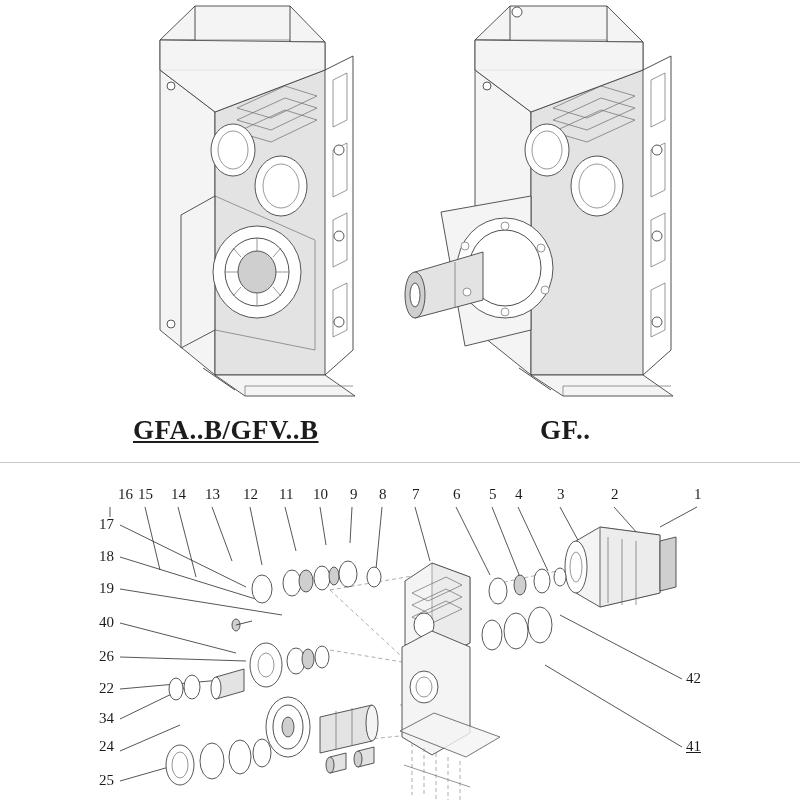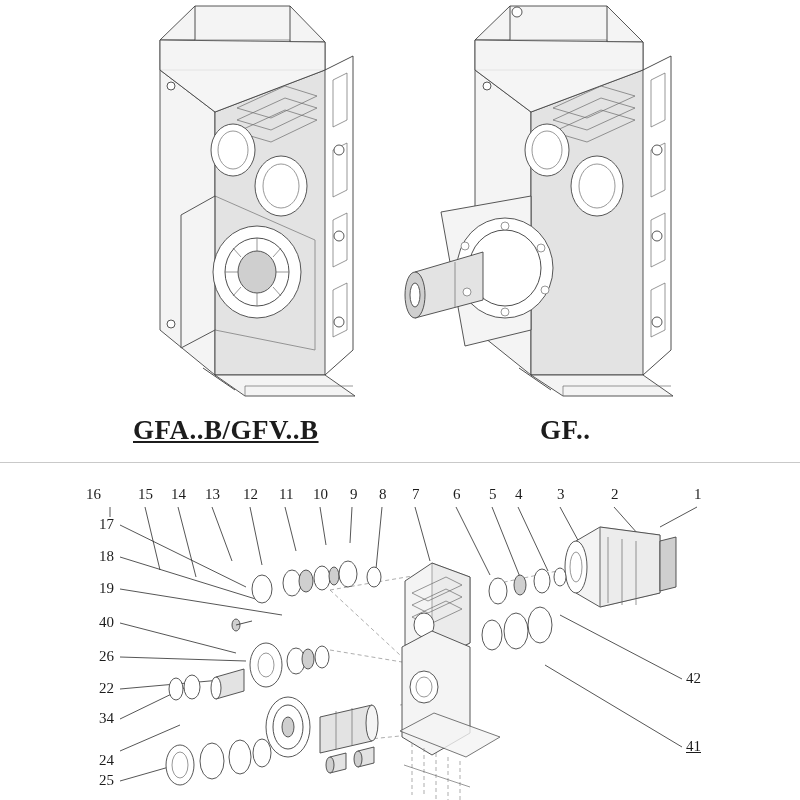--- a/index.html
+++ b/index.html
@@ -327,21 +327,21 @@
         <ellipse class="fill-white" cx="492" cy="170" rx="10" ry="15"></ellipse>
         <ellipse class="fill-white" cx="516" cy="166" rx="12" ry="18"></ellipse>
         <ellipse class="fill-white" cx="540" cy="160" rx="12" ry="18"></ellipse>
         <ellipse class="fill-white" cx="498" cy="126" rx="9" ry="13"></ellipse>
         <ellipse class="fill-dark" cx="520" cy="120" rx="6" ry="10"></ellipse>
         <ellipse class="fill-white" cx="542" cy="116" rx="8" ry="12"></ellipse>
         <ellipse class="fill-white" cx="560" cy="112" rx="6" ry="9"></ellipse>
       </g>
     </svg>
 
-    <div class="callout-num" style="left:86px; top:22px;">16</div>
+    <div class="callout-num" style="left:118px; top:22px;">16</div>
     <div class="callout-num" style="left:138px; top:22px;">15</div>
     <div class="callout-num" style="left:171px; top:22px;">14</div>
     <div class="callout-num" style="left:205px; top:22px;">13</div>
     <div class="callout-num" style="left:243px; top:22px;">12</div>
     <div class="callout-num" style="left:279px; top:22px;">11</div>
     <div class="callout-num" style="left:313px; top:22px;">10</div>
     <div class="callout-num" style="left:350px; top:22px;">9</div>
     <div class="callout-num" style="left:379px; top:22px;">8</div>
     <div class="callout-num" style="left:412px; top:22px;">7</div>
     <div class="callout-num" style="left:453px; top:22px;">6</div>
@@ -351,20 +351,20 @@
     <div class="callout-num" style="left:611px; top:22px;">2</div>
     <div class="callout-num" style="left:694px; top:22px;">1</div>
 
     <div class="callout-num" style="left:99px; top:52px;">17</div>
     <div class="callout-num" style="left:99px; top:84px;">18</div>
     <div class="callout-num" style="left:99px; top:116px;">19</div>
     <div class="callout-num" style="left:99px; top:150px;">40</div>
     <div class="callout-num" style="left:99px; top:184px;">26</div>
     <div class="callout-num" style="left:99px; top:216px;">22</div>
     <div class="callout-num" style="left:99px; top:246px;">34</div>
-    <div class="callout-num" style="left:99px; top:288px;text-align:center;">24</div>
+    <div class="callout-num" style="left:99px; top:274px;text-align:center;">24</div>
     <div class="callout-num" style="left:99px; top:308px;">25</div>
 
     <div class="callout-num" style="left:686px; top:206px;text-align:right;">42</div>
     <div class="callout-num" style="left:686px; top:274px;text-decoration:underline;">41</div>
   </div>
 
 </div>
 
 </body></html>

